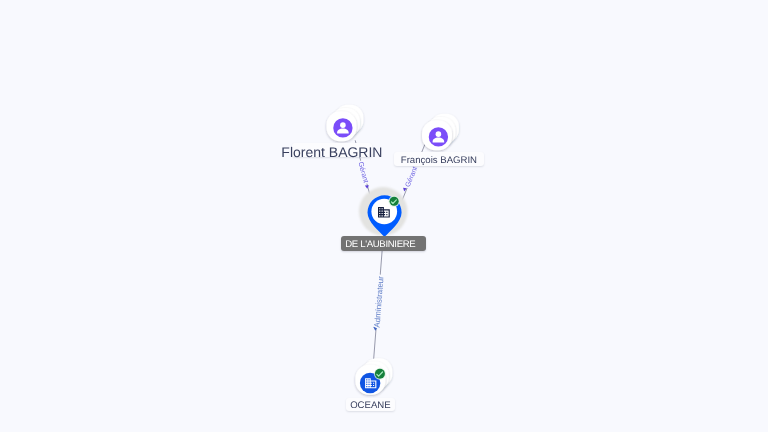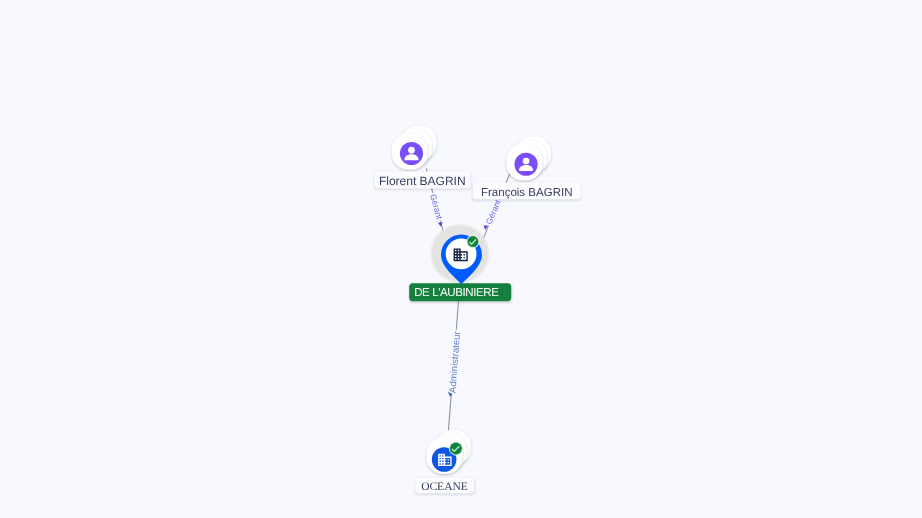--- a/index.html
+++ b/index.html
@@ -6,21 +6,21 @@
   html,body{margin:0;padding:0;}
   body{width:768px;height:432px;overflow:hidden;background:#f8f9fe;
        font-family:"Liberation Sans",sans-serif;
        -webkit-font-smoothing:antialiased;text-rendering:geometricPrecision;}
   svg text{-webkit-font-smoothing:antialiased;}
   #canvas{position:relative;width:768px;height:432px;background:#f8f9fe;}
   svg.layer{position:absolute;left:0;top:0;width:768px;height:432px;overflow:visible;}
   .nlabel{position:absolute;border-radius:3px;white-space:nowrap;text-align:center;
           display:flex;align-items:center;justify-content:center;line-height:1;padding-top:2.9px;box-sizing:border-box;}
   .nlabel.plain{background:#fcfcfe;color:#39405f;box-shadow:0 1px 2px rgba(40,45,70,.13);}
-  .nlabel.accent{background:#15803d;color:#ffffff;box-shadow:0 1px 2px rgba(40,45,70,.18);}
+  .nlabel.accent{background:#737373;color:#ffffff;box-shadow:0 1px 2px rgba(40,45,70,.18);}
 </style>
 </head>
 <body>
 
 <div id="canvas">
 
   <svg class="layer" viewBox="0 0 768 432" width="768" height="432">
 
     <g>
       <line x1="355.2" y1="140.3" x2="371.7" y2="201.5" stroke="#9194a6" stroke-width="0.95"></line>
@@ -117,21 +117,21 @@
         <path d="M12 7V3H2v18h20V7H12zM6 19H4v-2h2v2zm0-4H4v-2h2v2zm0-4H4V9h2v2zm0-4H4V5h2v2zm4 12H8v-2h2v2zm0-4H8v-2h2v2zm0-4H8V9h2v2zm0-4H8V5h2v2zm10 12h-8v-2h2v-2h-2v-2h2v-2h-2V9h8v10zm-2-8h-2v2h2v-2zm0 4h-2v2h2v-2z"></path>
       </g>
       <g>
         <circle cx="379.9" cy="373.8" r="5.9" fill="#ddf3e2" opacity="0.85"></circle>
         <circle cx="379.9" cy="373.8" r="5.0" fill="#15803b"></circle>
         <path d="M376.9 374.3 l1.7 1.8 l3.9 -4.1" stroke="#a8e8bd" stroke-width="1.2" fill="none" stroke-linecap="round" stroke-linejoin="round"></path>
       </g>
     </g>
   </svg>
 
-  <div class="nlabel plain" style="left:312px;top:143.4px;width:79.8px;height:13.6px;font-size:10px;">Florent BAGRIN</div>
+  <div class="nlabel plain" style="left:292px;top:143.4px;width:79.8px;height:13.6px;font-size:14px;">Florent BAGRIN</div>
 
   <div class="nlabel plain" style="left:393.5px;top:152.4px;width:90.9px;height:13.4px;font-size:9.6px;">François BAGRIN</div>
 
   <div class="nlabel accent" style="left:341.1px;top:235.9px;width:85.4px;height:14.8px;font-size:9.6px;letter-spacing:-0.33px;padding-right:7px;box-sizing:border-box;">DE L'AUBINIERE</div>
 
-  <div class="nlabel plain" style="left:345.8px;top:398.4px;width:49.2px;height:12.8px;font-size:9.6px;font-family:Liberation Serif, serif;">OCEANE</div>
+  <div class="nlabel plain" style="left:345.8px;top:398.4px;width:49.2px;height:12.8px;font-size:9.6px;">OCEANE</div>
 
 </div>
 
 </body></html>

